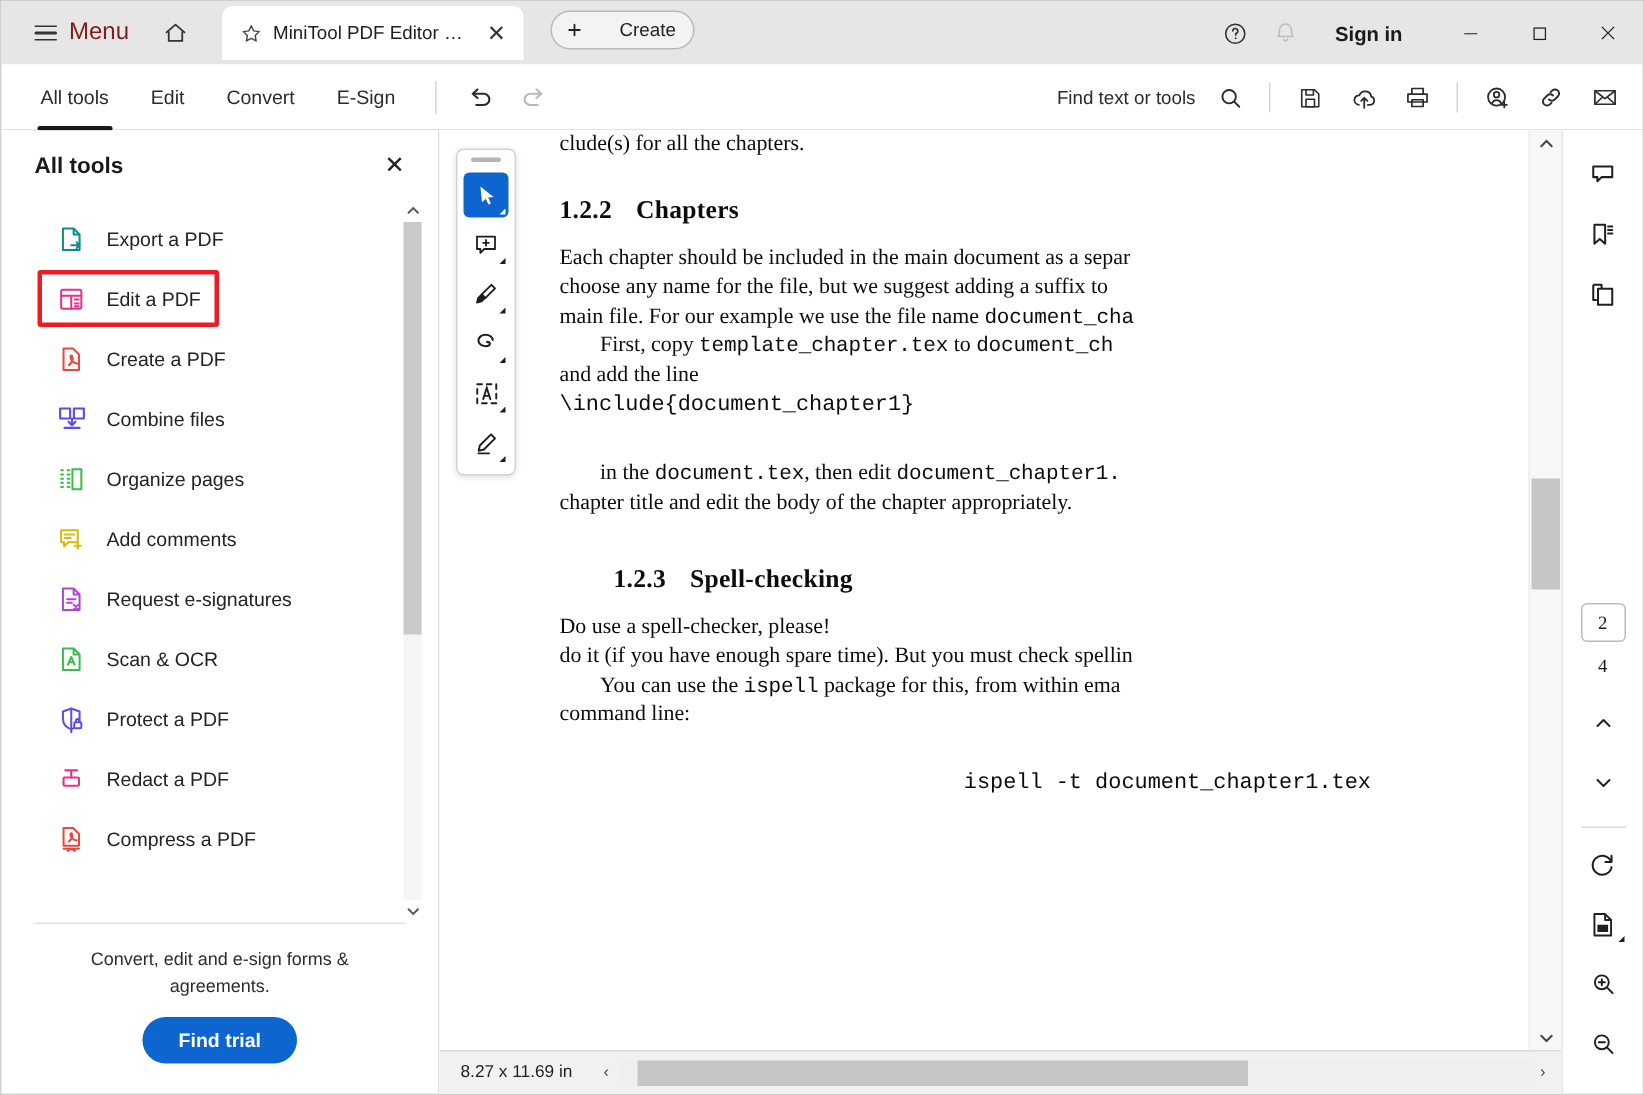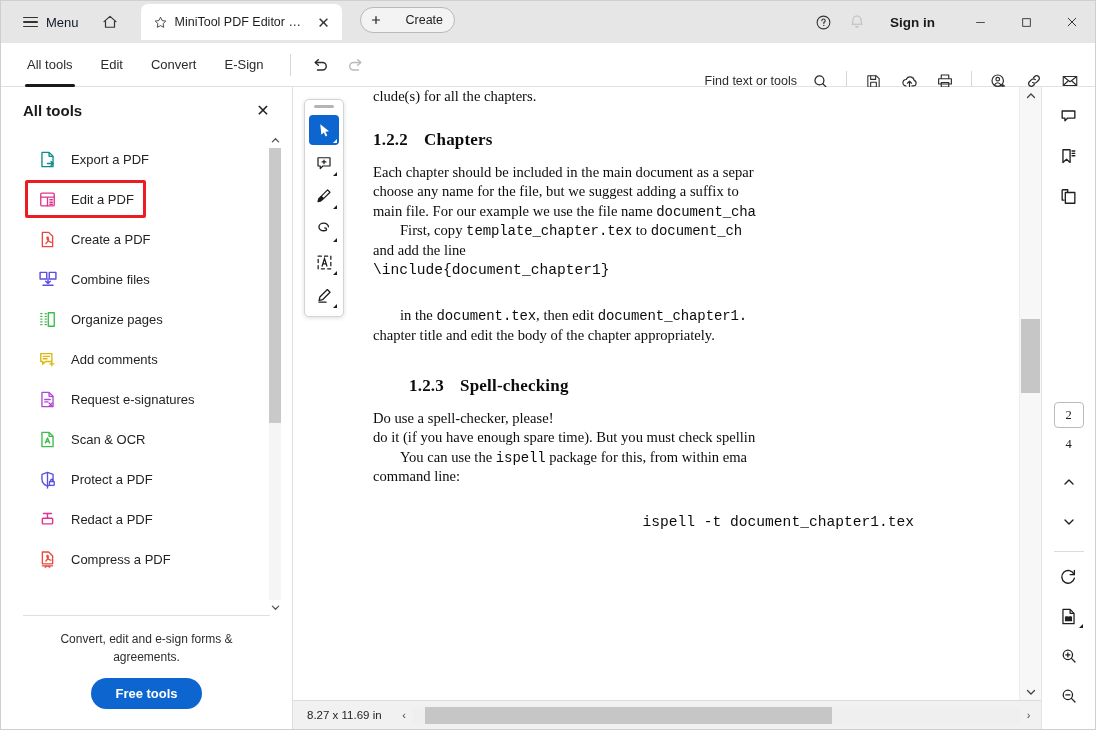--- a/index.html
+++ b/index.html
@@ -23,21 +23,21 @@
     height: 42px;
     background: #e6e6e6;
     display: flex;
     align-items: flex-end;
     position: relative;
   }
   .tb-left { display: flex; align-items: center; height: 42px; padding-left: 14px; gap: 6px; }
   .menu-btn {
     display: flex; align-items: center; gap: 8px;
     height: 30px; padding: 0 8px; border-radius: 4px;
-    font-size: 13px; color: #0f172a; cursor: default;
+    font-size: 16px; color: #7f1d1d; cursor: default;
   }
   .hamburger { display: inline-flex; flex-direction: column; justify-content: center; gap: 3px; width: 15px; }
   .hamburger i { display: block; height: 1.6px; background: #333; border-radius: 1px; }
   .home-btn { width: 34px; height: 30px; display: flex; align-items: center; justify-content: center; border-radius: 4px; }
 
   .tab {
     height: 36px;
     background: #ffffff;
     border-radius: 7px 7px 0 0;
     display: flex; align-items: center;
@@ -98,21 +98,21 @@
   }
   .tbtab.active::after {
     content: ""; position: absolute; left: 10px; right: 10px; bottom: 0;
     height: 2.5px; background: #1a1a1a; border-radius: 2px;
   }
   .tb-sep { width: 1px; height: 22px; background: #d6d6d6; margin: 0 10px; }
   .undo-redo { display: flex; align-items: center; gap: 6px; }
   .ur-btn { width: 30px; height: 30px; display: flex; align-items: center; justify-content: center; border-radius: 4px; }
 
   .tb-actions {
-    position: absolute; right: 8px; top: 16px; height: 44px;
+    position: absolute; right: 8px; top: 0; height: 44px;
     display: flex; align-items: center; gap: 2px;
   }
   .find-label { font-size: 12.5px; color: #2b2b2b; padding-right: 4px; }
   .act-btn { width: 34px; height: 32px; display: flex; align-items: center; justify-content: center; border-radius: 4px; color: #2b2b2b; }
   .act-sep { width: 1px; height: 20px; background: #d6d6d6; margin: 0 7px; }
 
   
   .body-area {
     position: absolute; top: 86px; left: 0; right: 0; bottom: 0;
     display: flex; background: #ffffff;
@@ -586,21 +586,21 @@
           <div class="arrow" style="position:absolute;bottom:0;left:0;right:0;">
             <svg width="9" height="9" viewBox="0 0 10 10" stroke="#555" stroke-width="1.4" fill="none" stroke-linecap="round">
                 <path d="M1.5 3.5 5 7l3.5-3.5"></path>
               </svg>
           </div>
         </div>
       </div>
 
       <div class="tools-foot">
         <div class="foot-text">Convert, edit and e-sign forms &amp; agreements.</div>
-        <button class="free-trial">Free tools</button>
+        <button class="free-trial">Find trial</button>
       </div>
     </div>
 
     <div class="vtoolbar">
       <div class="vt-grip"></div>
 
       <div class="vt-btn active">
         <svg width="17" height="17" viewBox="0 0 24 24" fill="currentColor">
             <path d="M6 3.2 18.4 13.2l-5.1.5 2.6 5.5-2.3 1.1-2.6-5.5-3.4 3.3z"></path>
           </svg>

